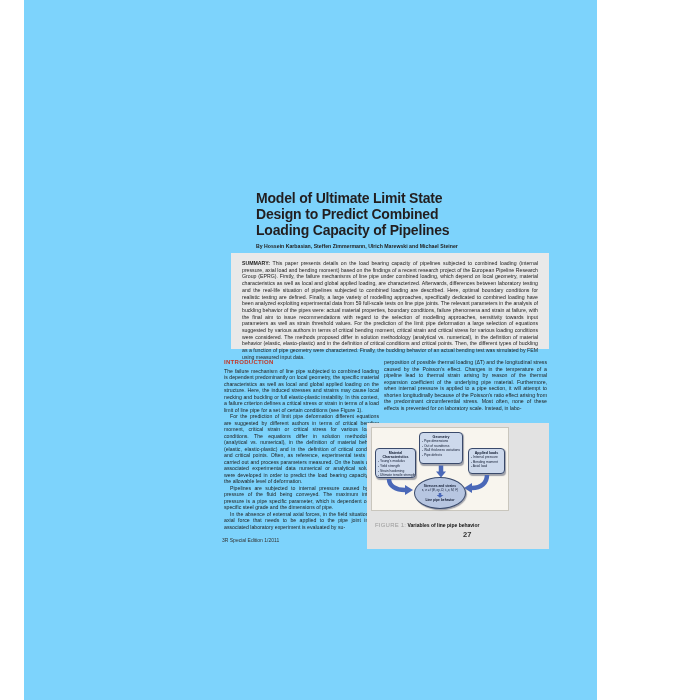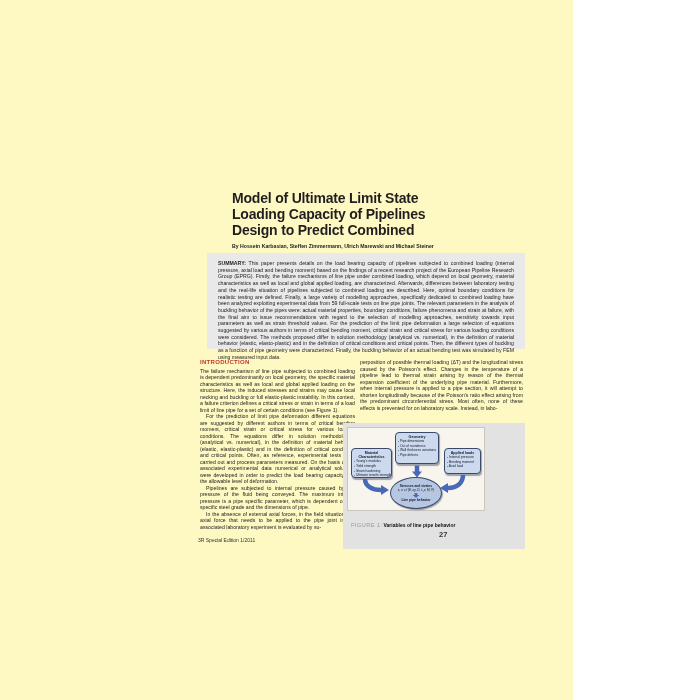--- a/index.html
+++ b/index.html
@@ -1,17 +1,17 @@
 <!DOCTYPE html>
 <html><head>
 <meta charset="utf-8">
 <style>
   html,body{margin:0;padding:0;background:#ffffff;}
-  .canvas{position:relative;width:573px;height:700px;background:#fef9c3;overflow:hidden;
-          font-family:"Liberation Sans", sans-serif;color:#222;}
+  .canvas{position:relative;width:573px;height:700px;background:#7dd3fc;overflow:hidden;
+          font-family:"Liberation Sans", sans-serif;color:#222;margin-left:24px;}
   .title{position:absolute;left:232px;top:190px;margin:0;font-size:14px;font-weight:bold;
          line-height:16px;letter-spacing:-0.2px;color:#221e1f;}
   .title span{display:block;}
   .byline{position:absolute;left:232px;top:243px;font-size:5.2px;font-weight:bold;color:#222;}
   .summary-box{position:absolute;left:207px;top:253px;width:318px;height:96px;background:#e9e9e9;
                box-sizing:border-box;padding:7px 11px;}
   .summary-box .txt{font-size:5.2px;line-height:6.7px;text-align:justify;color:#1d1d1d;}
   .summary-label{font-weight:bold;}
   .col{position:absolute;top:359px;}
   .col-left{left:200px;width:155px;}
@@ -45,22 +45,22 @@
   .page-number{position:absolute;left:96px;top:107px;font-size:7.5px;font-weight:bold;color:#333;}
   .footer{position:absolute;left:198px;top:537px;font-size:5px;color:#333;}
 </style>
 </head>
 <body>
 
 <div class="canvas">
 
   <h1 class="title">
     <span>Model of Ultimate Limit State</span>
+    <span>Design to Predict Combined</span>
     <span>Loading Capacity of Pipelines</span>
-    <span>Design to Predict Combined</span>
   </h1>
 
   <div class="byline">By Hossein Karbasian, Steffen Zimmermann, Ulrich Marewski and Michael Steiner</div>
 
   <div class="summary-box">
     <div class="txt"><span class="summary-label">SUMMARY:</span><span> This paper presents details on the load bearing capacity of pipelines subjected to combined loading (internal pressure, axial load and bending moment) based on the findings of a recent research project of the European Pipeline Research Group (EPRG). Firstly, the failure mechanisms of line pipe under combined loading, which depend on local geometry, material characteristics as well as local and global applied loading, are characterized. Afterwards, differences between laboratory testing and the real-life situation of pipelines subjected to combined loading are described. Here, optimal boundary conditions for realistic testing are defined. Finally, a large variety of modelling approaches, specifically dedicated to combined loading have been analyzed exploiting experimental data from 59 full-scale tests on line pipe joints. The relevant parameters in the analysis of buckling behavior of the pipes were: actual material properties, boundary conditions, failure phenomena and strain at failure, with the final aim to issue recommendations with regard to the selection of modelling approaches, sensitivity towards input parameters as well as strain threshold values. For the prediction of the limit pipe deformation a large selection of equations suggested by various authors in terms of critical bending moment, critical strain and critical stress for various loading conditions were considered. The methods proposed differ in solution methodology (analytical vs. numerical), in the definition of material behavior (elastic, elasto-plastic) and in the definition of critical conditions and critical points. Then, the different types of buckling as a function of pipe geometry were characterized. Finally, the buckling behavior of an actual bending test was simulated by FEM using measured input data.</span></div>
   </div>
 
   <div class="col col-left">
     <div class="section-heading">INTRODUCTION</div>

